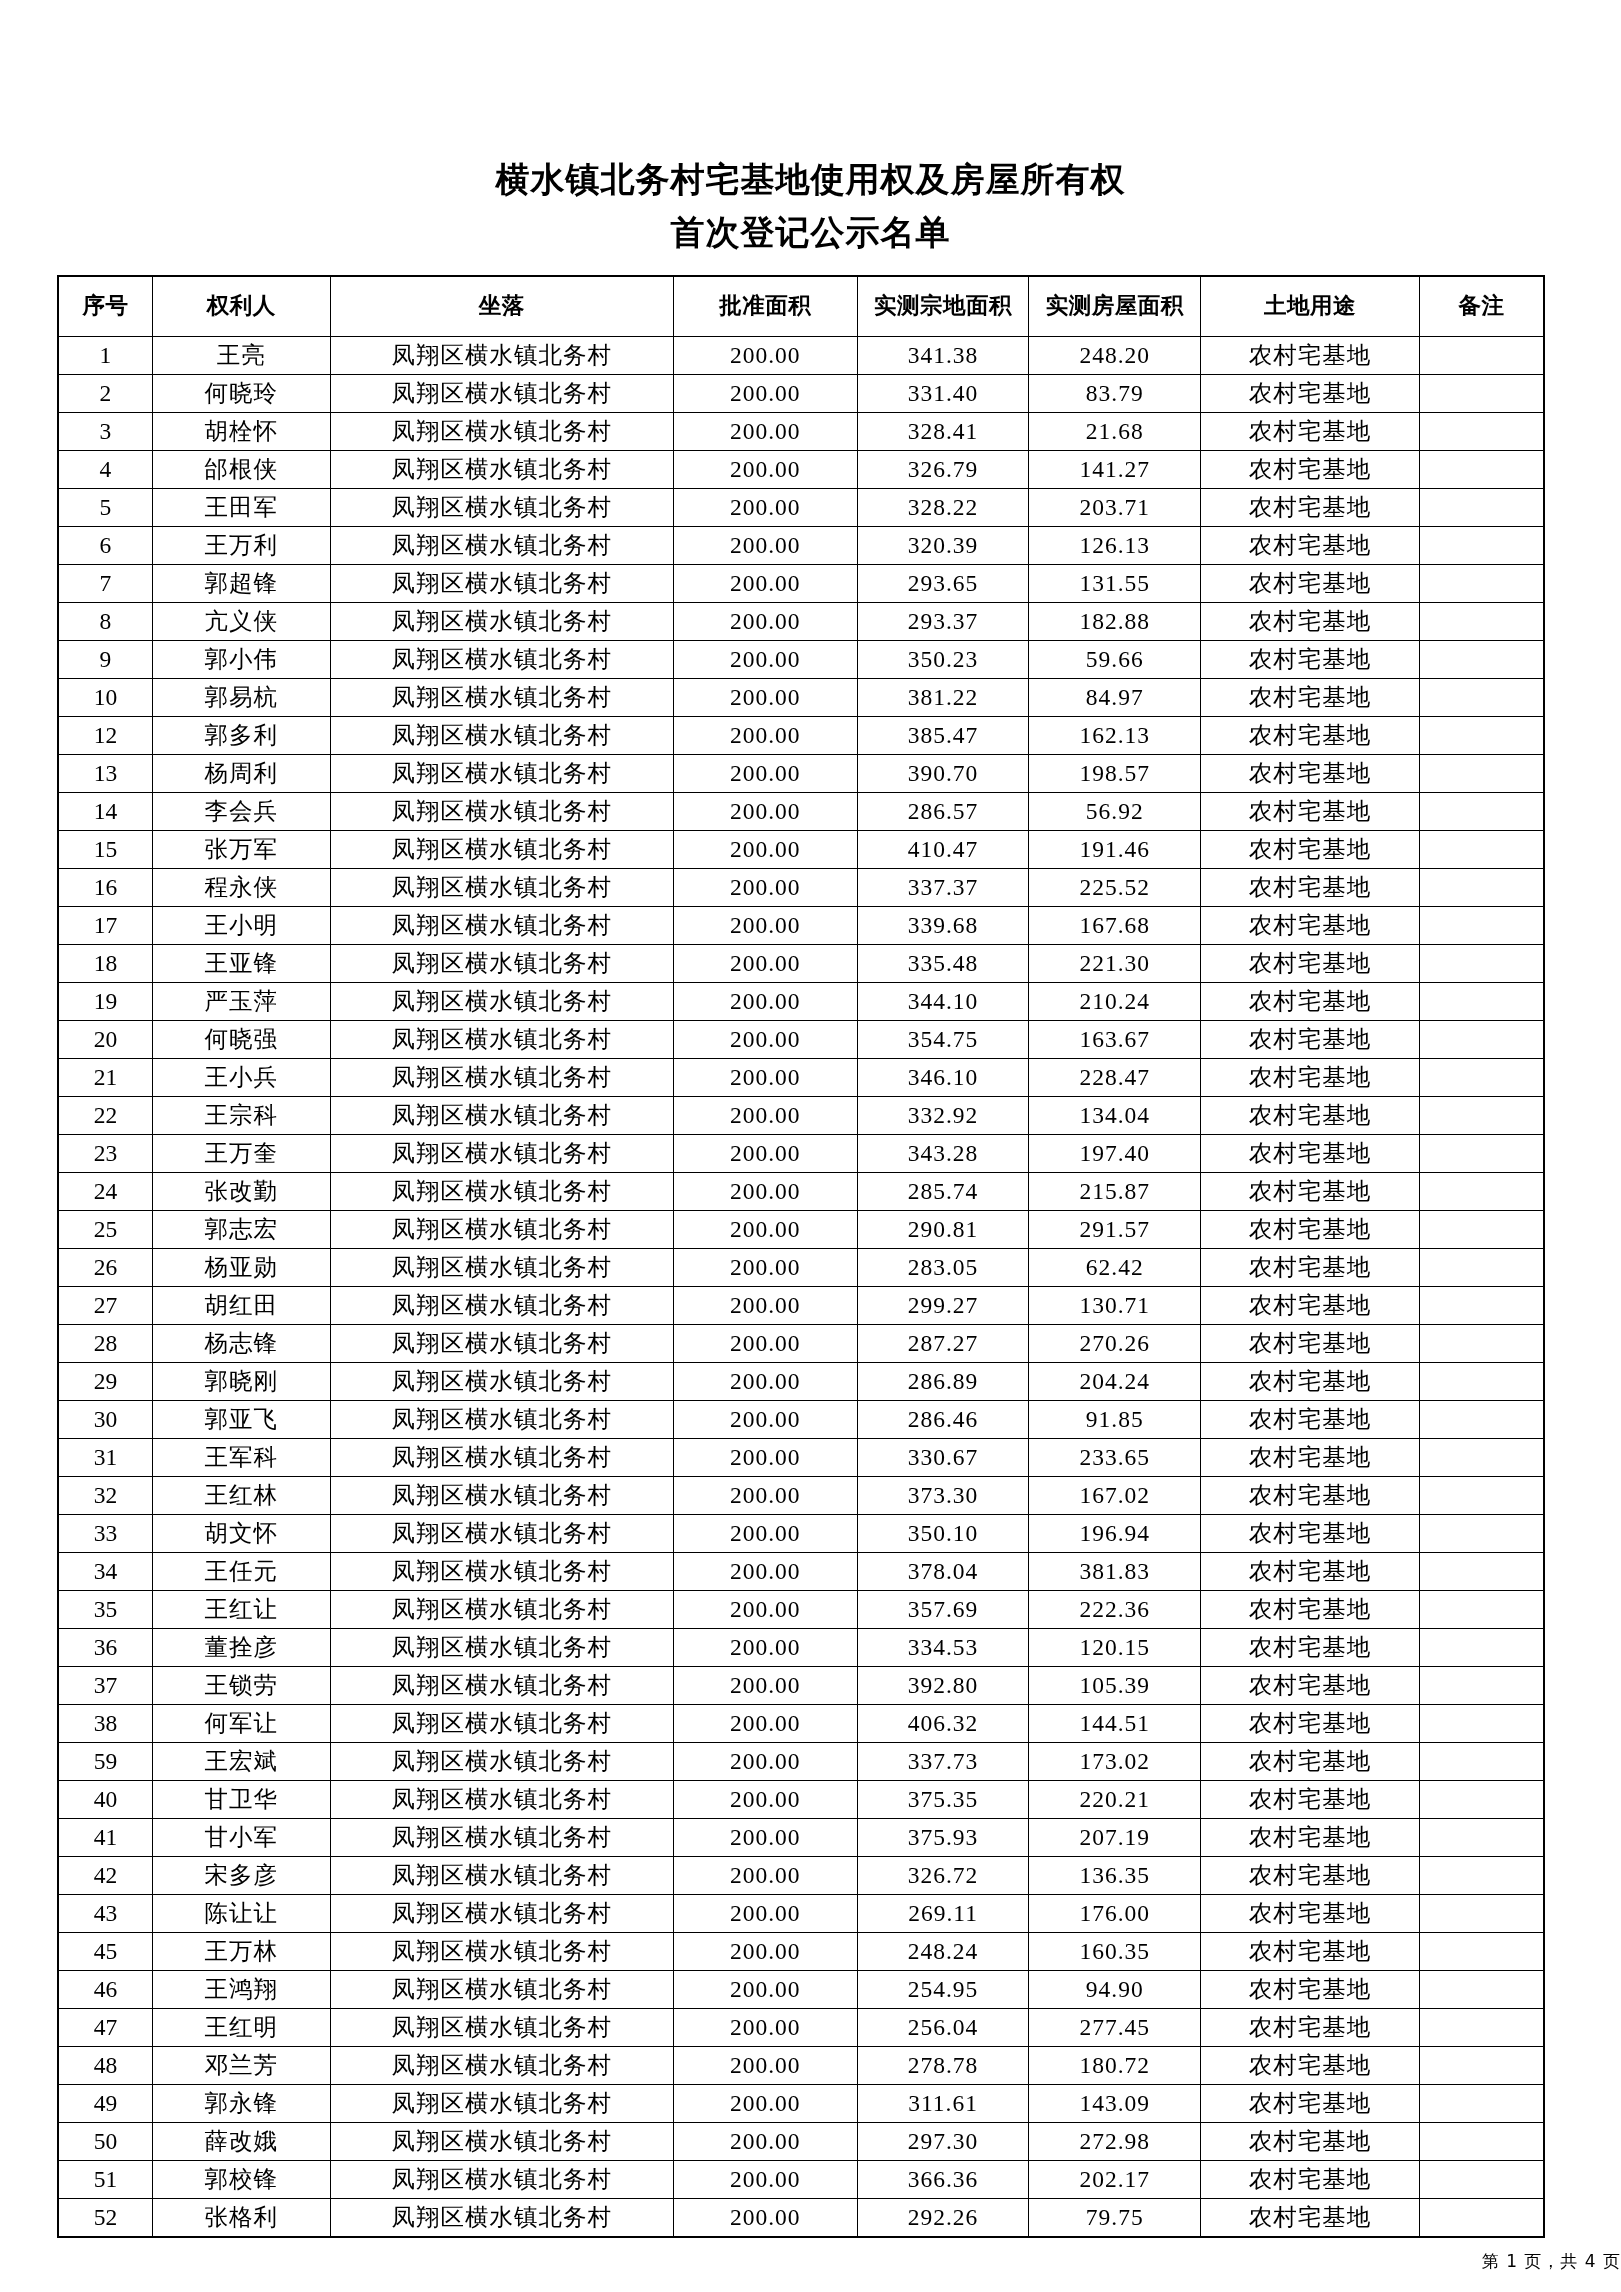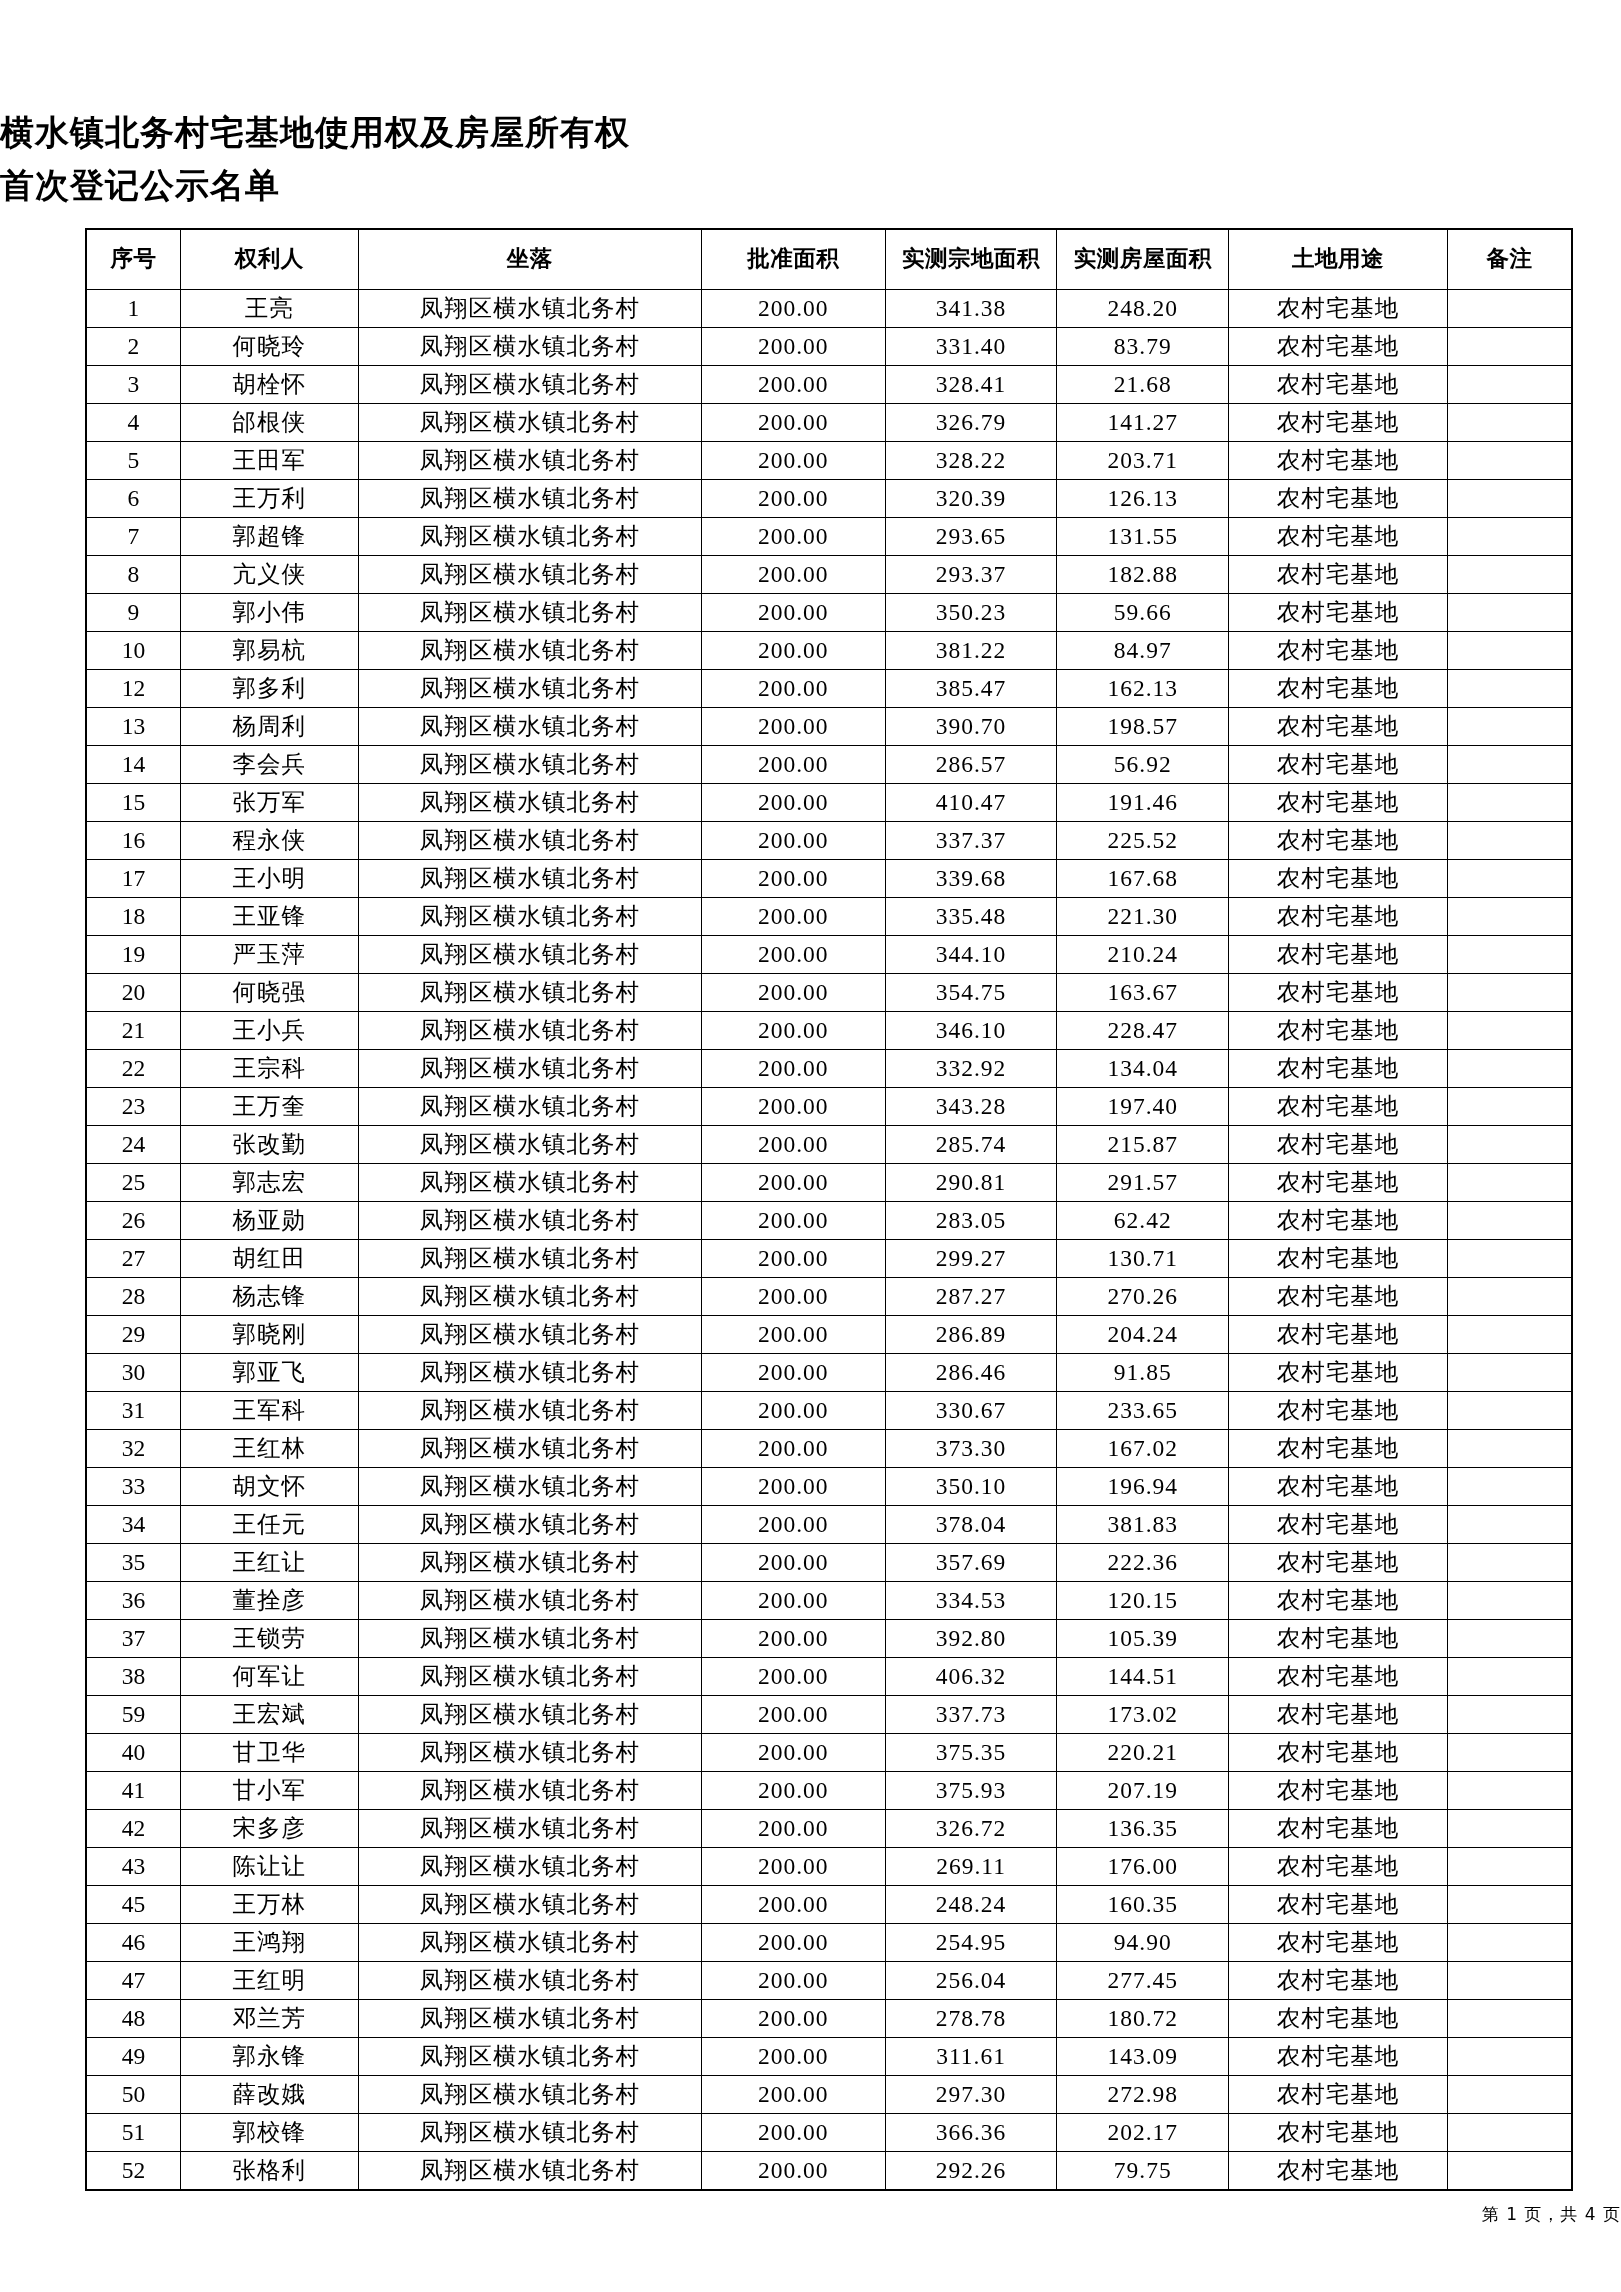--- a/index.html
+++ b/index.html
@@ -16,33 +16,35 @@
     overflow: hidden;
   }
   .page {
     width: 1621px;
     height: 2293px;
     box-sizing: border-box;
     padding: 0;
     position: relative;
   }
   .title-block {
+    text-align: center;
     padding-top: 106px;
+    margin-top: 47px;
   }
   .title-line {
     font-family: "DejaVu Sans", "Liberation Sans", sans-serif;
     font-size: 34px;
     font-weight: bold;
     line-height: 53px;
     letter-spacing: 1px;
     color: #000;
   }
   .table-wrap {
     margin-top: 15.7px;
-    padding-left: 85px;
+    padding-left: 57px;
     padding-right: 67px;
   }
   table.reg {
     border-collapse: collapse;
     width: 1488px;
     table-layout: fixed;
     border: 2px solid #000;
   }
   table.reg th, table.reg td {
     border: 1px solid #000;

